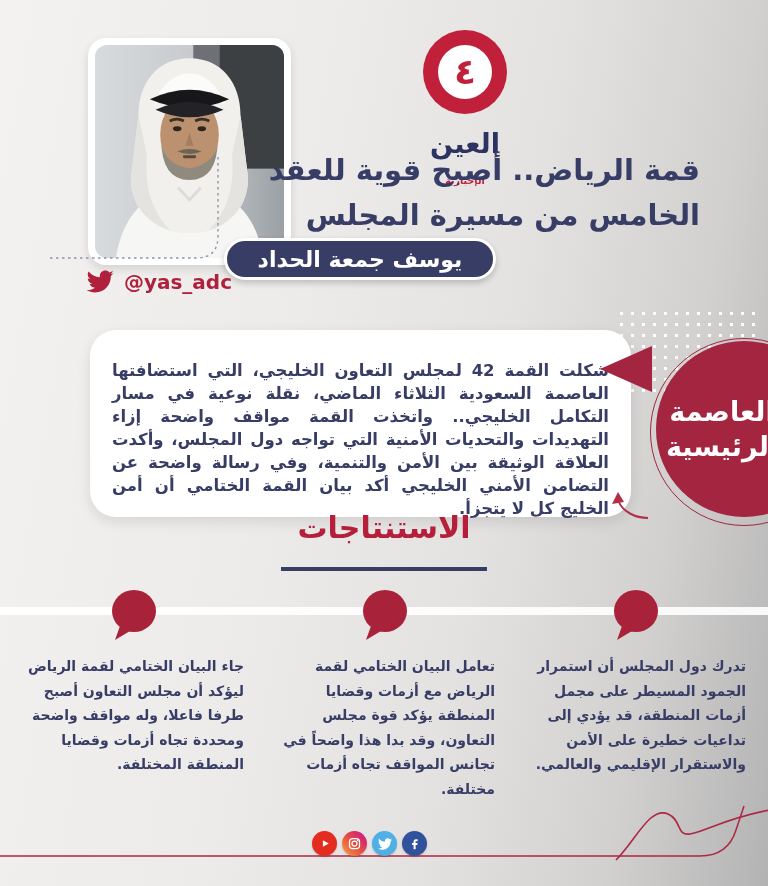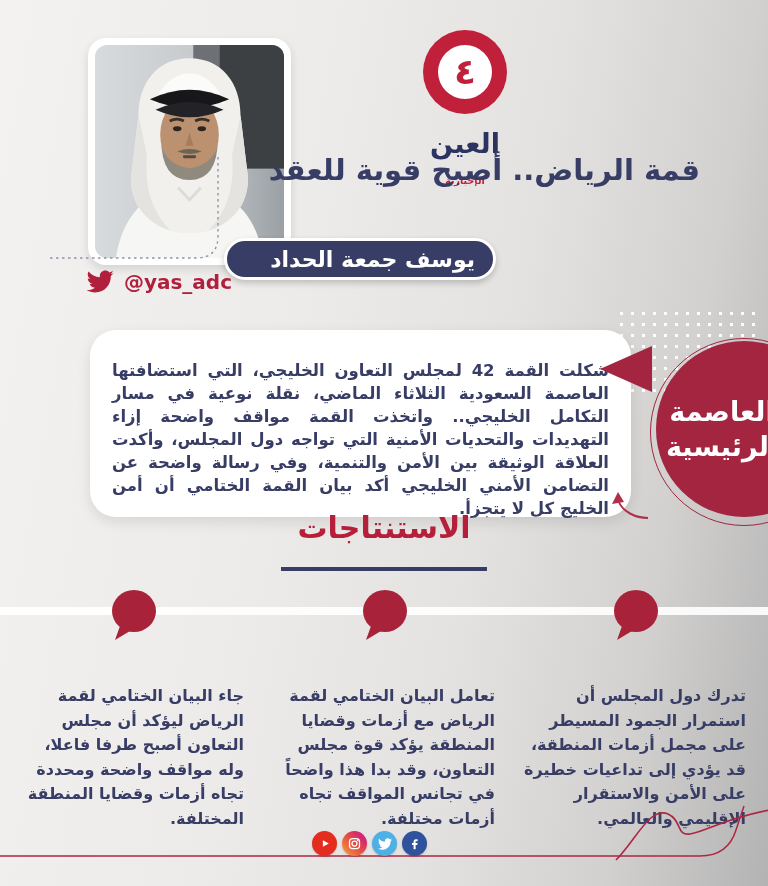--- a/index.html
+++ b/index.html
@@ -29,21 +29,21 @@
   .logo-name{margin-top:16px;font-size:27px;font-weight:bold;color:#2d3360;line-height:1;}
   .logo-tagline{font-size:9.5px;font-weight:bold;color:#c1203b;margin-top:18px;letter-spacing:1px;}
   .title{
     position:absolute;right:68px;top:148px;width:440px;text-align:right;
     color:#383d66;font-size:29px;font-weight:bold;line-height:45px;
   }
   .dotted-bracket{position:absolute;left:46px;top:152px;width:180px;height:112px;pointer-events:none;}
   .author-banner{
     position:absolute;left:224px;top:238px;height:42px;min-width:272px;
     background:#383d66;border:3px solid #fff;border-radius:21px;
-    display:flex;align-items:center;padding:0 18px;
+    display:flex;align-items:center;justify-content:center;padding:0 18px;
     color:#fff;font-size:22px;font-weight:bold;
     box-shadow:0 3px 6px rgba(0,0,0,.2);
   }
   .twitter-row{
     position:absolute;right:536px;top:268px;display:flex;align-items:center;gap:8px;direction:ltr;text-align:right;
   }
   .twitter-row svg{width:32px;height:27px;}
   .twitter-handle{color:#b01f3b;font-size:20px;font-weight:bold;font-family:"DejaVu Sans",sans-serif;}
   
   .dots-patch{
@@ -85,22 +85,22 @@
     position:absolute;left:281px;top:567px;width:206px;height:3.5px;background:#383d66;
   }
   .white-band{position:absolute;left:0;top:607px;width:768px;height:8px;background:rgba(255,255,255,.9);}
   .concl-row{
     position:absolute;left:0;top:590px;width:768px;display:flex;direction:rtl;
     justify-content:space-between;padding:0 22px;
   }
   .concl-item{width:222px;display:flex;flex-direction:column;align-items:center;}
   .bubble-icon{width:47px;height:52px;margin-bottom:12px;}
   .concl-text{
-    width:100%;color:#383d66;font-size:16px;font-weight:bold;line-height:24.5px;
-    text-align:right;direction:rtl;margin-top:30px;
+    width:100%;color:#383d66;font-size:14px;font-weight:bold;line-height:24.5px;
+    text-align:right;direction:rtl;
   }
   
   .footer-lines{position:absolute;left:0;top:794px;width:768px;height:78px;pointer-events:none;}
   .social-row{
     position:absolute;left:312px;top:831px;display:flex;direction:ltr;gap:5px;align-items:center;
   }
   .social{
     width:25px;height:25px;border-radius:50%;display:flex;align-items:center;justify-content:center;
     box-shadow:0 1px 2px rgba(0,0,0,.2);cursor:pointer;
   }
@@ -158,20 +158,21 @@
       <div class="inner">
           <span>٤</span>
         </div>
     </div>
     <div class="logo-name">العين</div>
     <div class="logo-tagline">الإخبارية</div>
   </div>
 
   <div class="title">
     <div>قمة الرياض.. أصبح قوية للعقد</div>
+    <div>الخامس من مسيرة المجلس</div>
   </div>
 
   <svg class="dotted-bracket" viewBox="0 0 180 112">
     <path d="M4,106 H150 Q172,106 172,84 V4" fill="none" stroke="#8f94ab" stroke-width="1.4" stroke-dasharray="2.5 3.5"></path>
   </svg>
 
   <div class="author-banner">
     <span>يوسف جمعة الحداد</span>
   </div>
 

